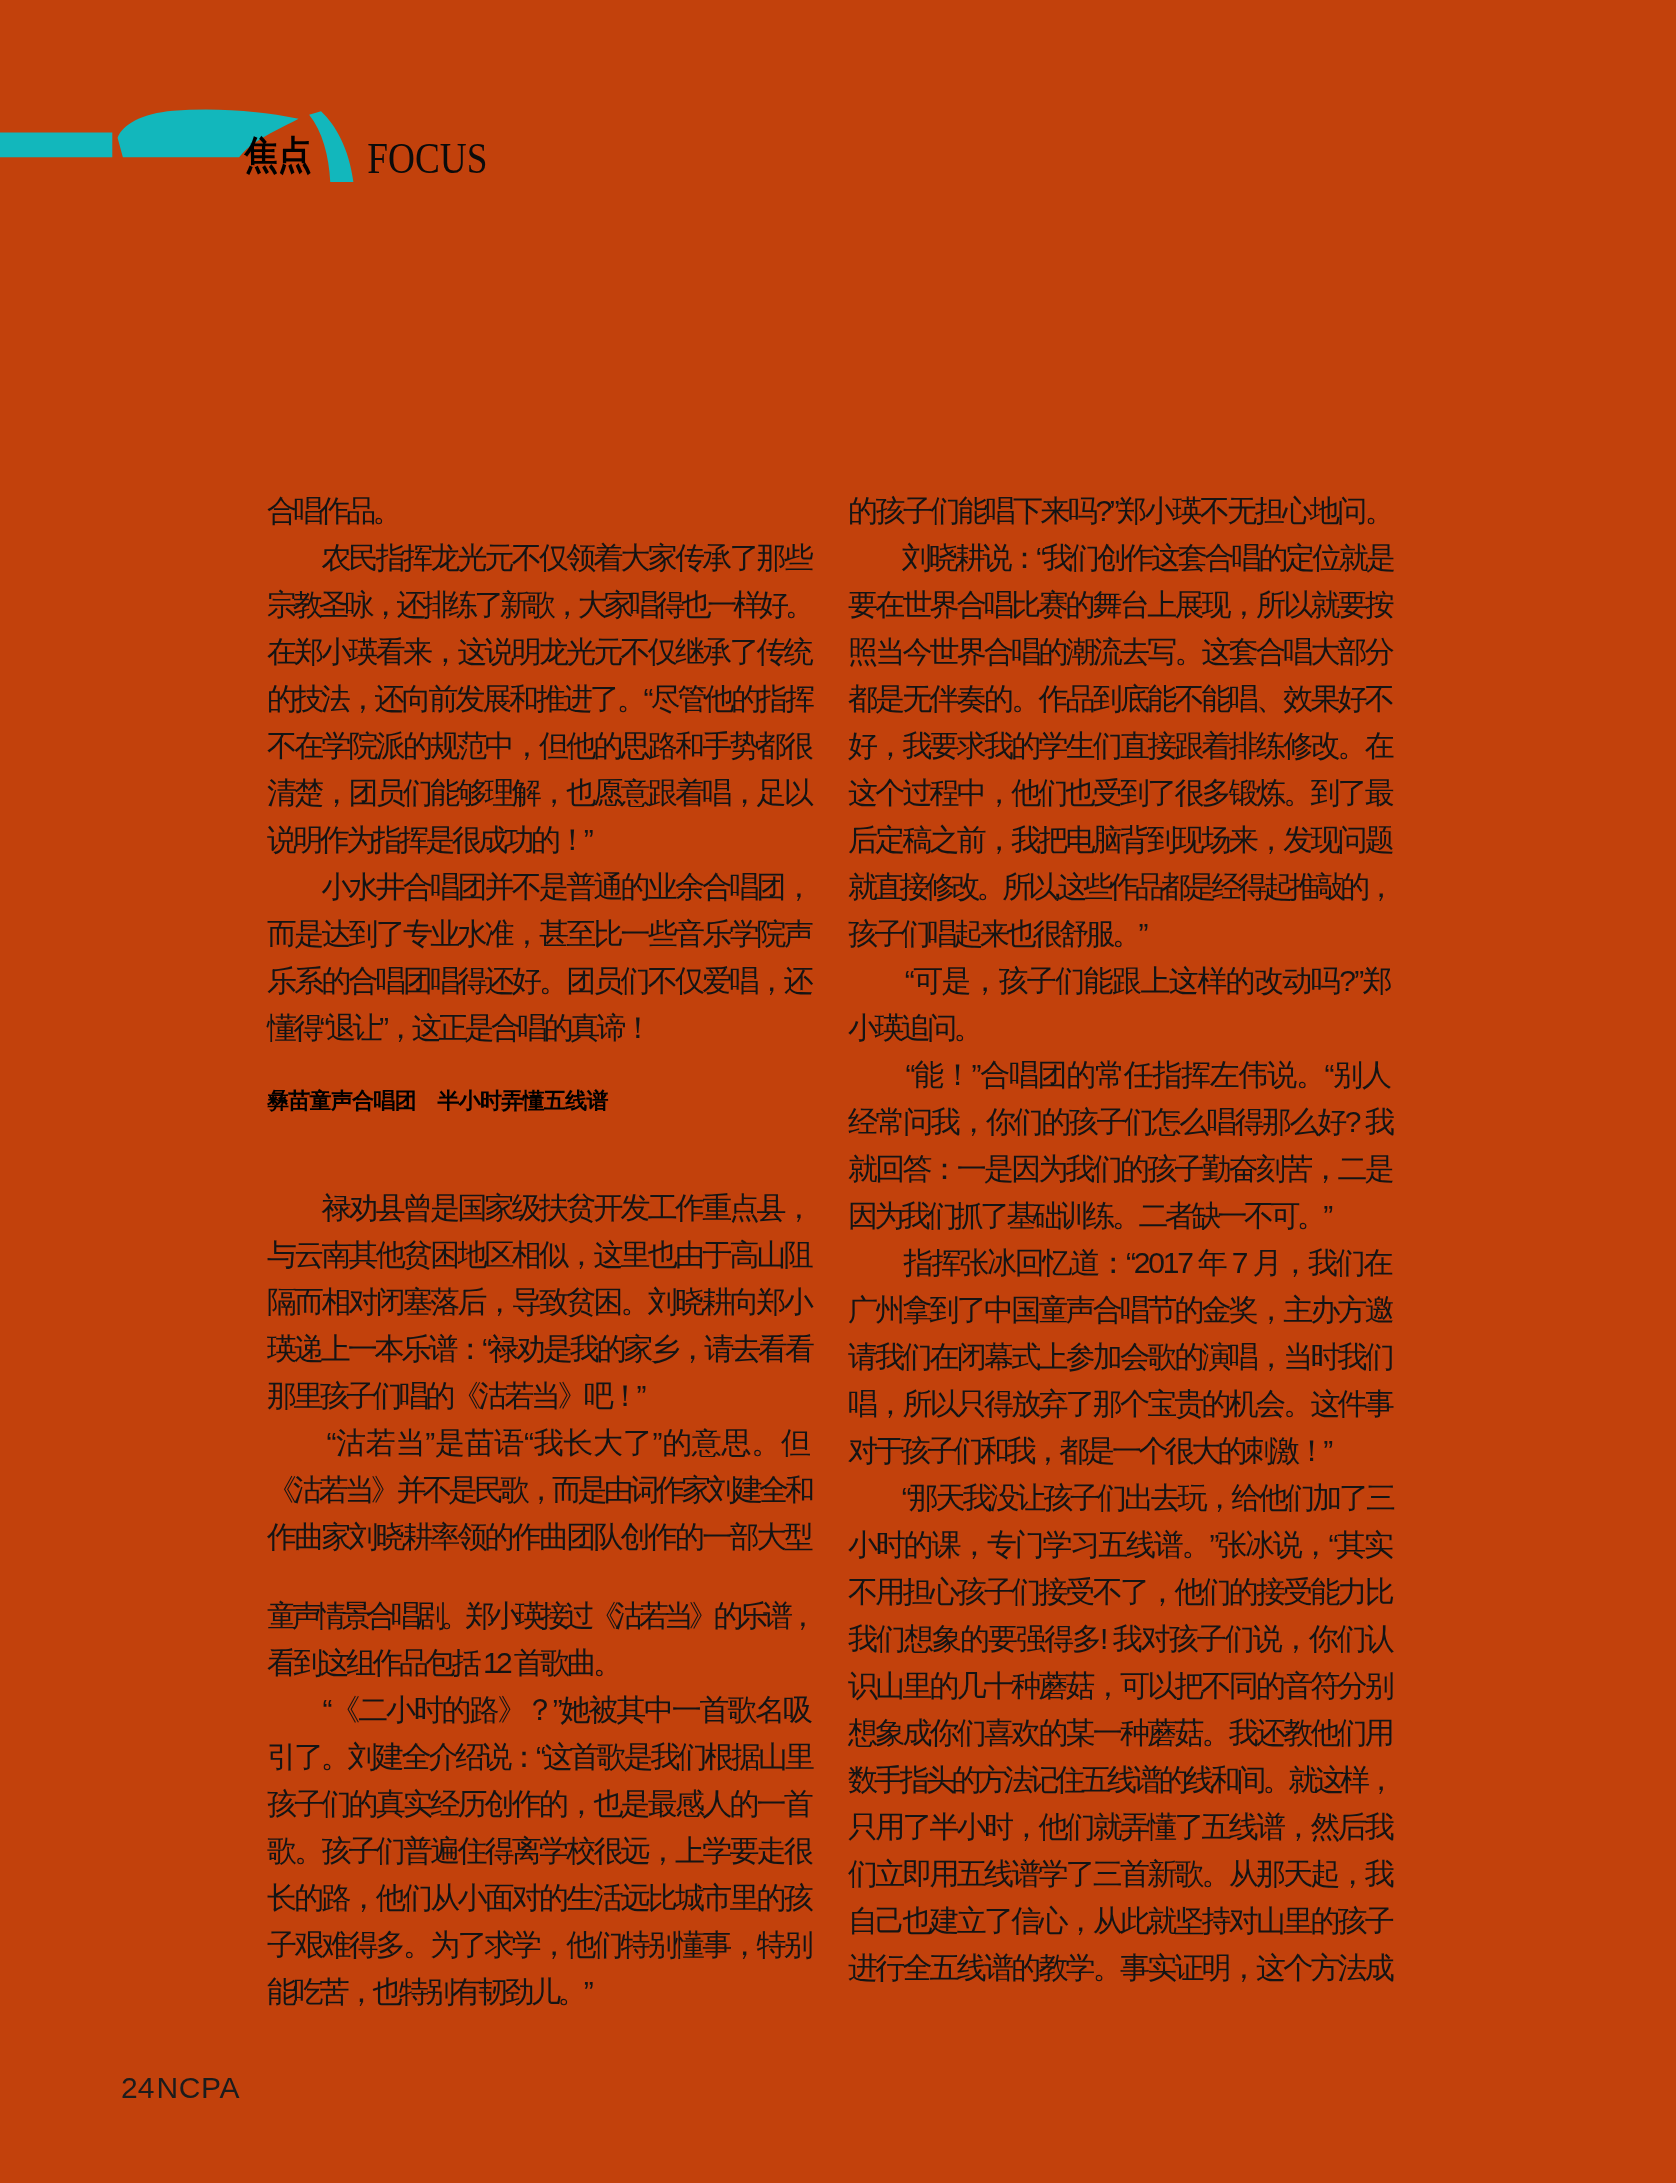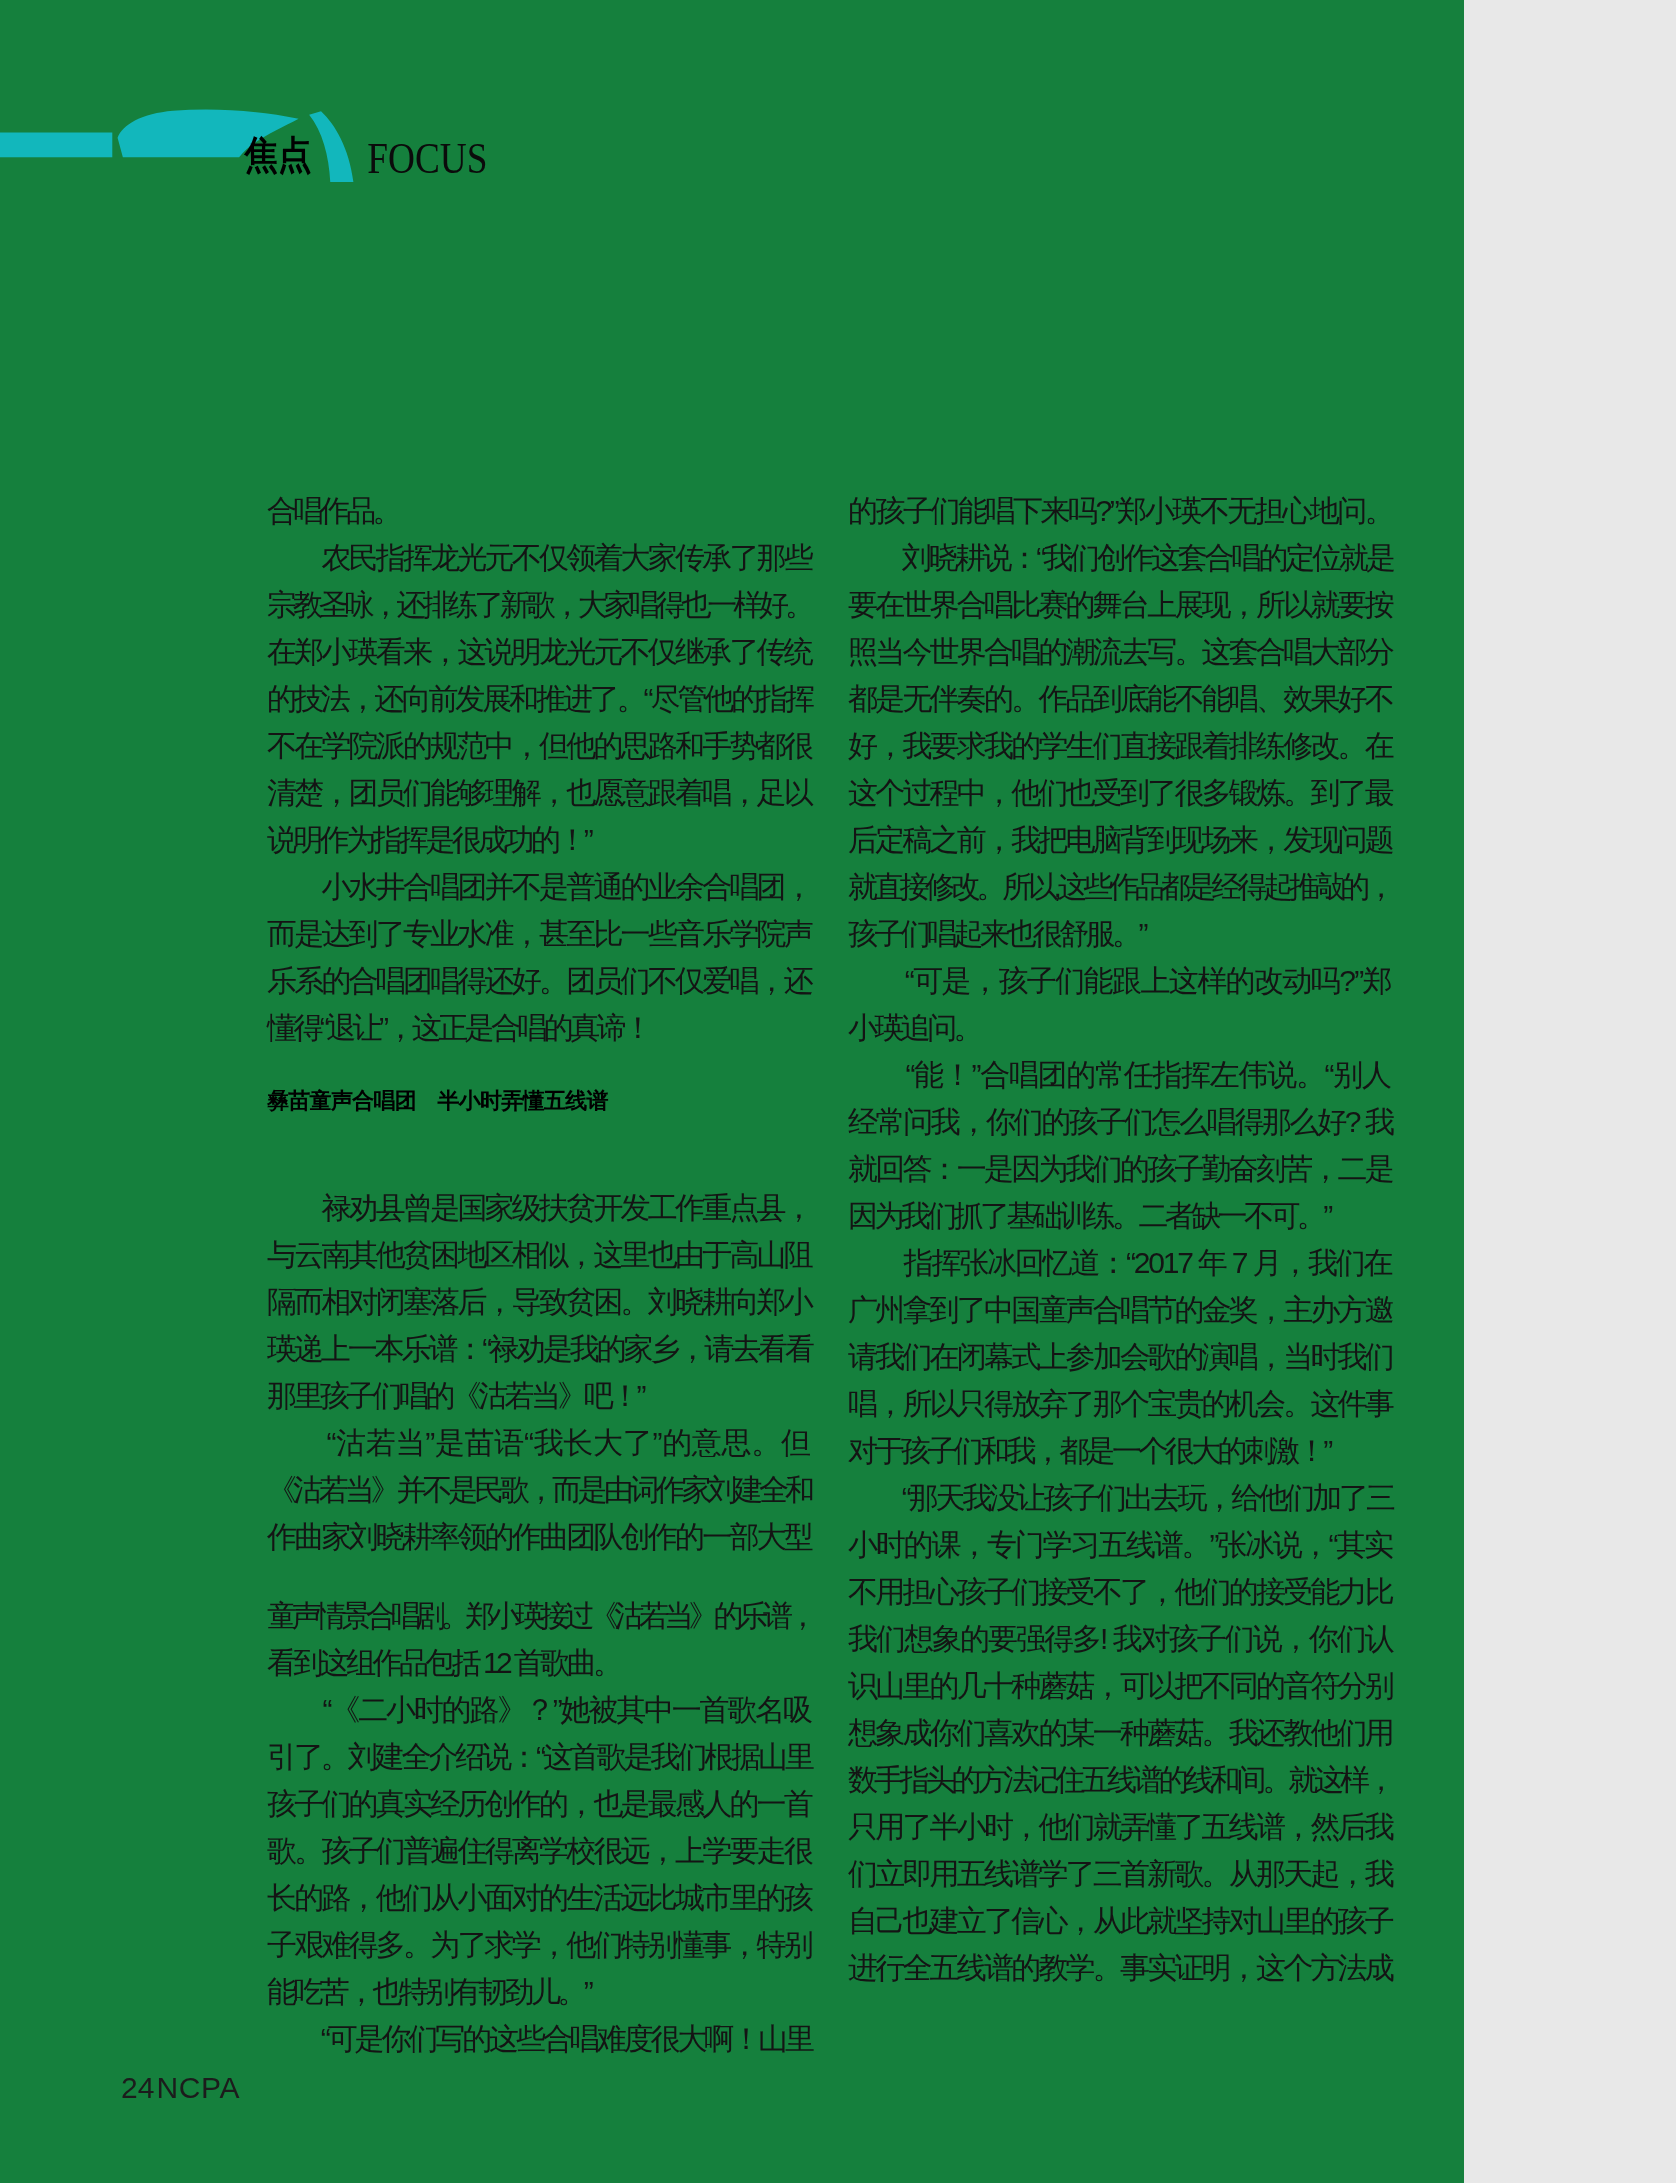--- a/index.html
+++ b/index.html
@@ -1,20 +1,20 @@
 <!DOCTYPE html>
 <html lang="zh" style="font-size:10.6px"><head>
 <meta charset="utf-8">
 <style>
   html,body{margin:0;padding:0;background:#e8e8e8;}
   .page{
     position:relative;
-    width:1464px;
+    width:1676px;
     height:2183px;
-    background:#15803d;
+    background:#c2410c;
     overflow:hidden;
     font-family:"Liberation Sans",sans-serif;
   }
   
   .logo-wrap{
     position:absolute;
     left:0; top:108px;
     width:502px; height:86px;
   }
   .logo-wrap svg{display:block;width:100%;height:100%;}
@@ -93,21 +93,20 @@
       <div class="line" style="letter-spacing: -2.8px;">作曲家刘晓耕率领的作曲团队创作的一部大型</div>
       <div class="line" style="letter-spacing: -5.2px; margin-top: 32px;">童声情景合唱剧。郑小瑛接过《沽若当》的乐谱，</div>
       <div class="line">看到这组作品包括 12 首歌曲。</div>
       <div class="line" style="letter-spacing: -2.2px;">　　“《二小时的路》？”她被其中一首歌名吸</div>
       <div class="line" style="letter-spacing: -3.1px;">引了。刘建全介绍说：“这首歌是我们根据山里</div>
       <div class="line" style="letter-spacing: -2.8px;">孩子们的真实经历创作的，也是最感人的一首</div>
       <div class="line" style="letter-spacing: -2.8px;">歌。孩子们普遍住得离学校很远，上学要走很</div>
       <div class="line" style="letter-spacing: -2.8px;">长的路，他们从小面对的生活远比城市里的孩</div>
       <div class="line" style="letter-spacing: -2.8px;">子艰难得多。为了求学，他们特别懂事，特别</div>
       <div class="line">能吃苦，也特别有韧劲儿。”</div>
-      <div class="line" style="letter-spacing: -3.1px;">　　“可是你们写的这些合唱难度很大啊！山里</div>
     </div>
   <div class="col col-right">
       <div class="line" style="letter-spacing: -2.5px;">的孩子们能唱下来吗?”郑小瑛不无担心地问。</div>
       <div class="line" style="letter-spacing: -3.1px;">　　刘晓耕说：“我们创作这套合唱的定位就是</div>
       <div class="line" style="letter-spacing: -2.8px;">要在世界合唱比赛的舞台上展现，所以就要按</div>
       <div class="line" style="letter-spacing: -2.8px;">照当今世界合唱的潮流去写。这套合唱大部分</div>
       <div class="line" style="letter-spacing: -2.8px;">都是无伴奏的。作品到底能不能唱、效果好不</div>
       <div class="line" style="letter-spacing: -2.8px;">好，我要求我的学生们直接跟着排练修改。在</div>
       <div class="line" style="letter-spacing: -2.8px;">这个过程中，他们也受到了很多锻炼。到了最</div>
       <div class="line" style="letter-spacing: -2.8px;">后定稿之前，我把电脑背到现场来，发现问题</div>

